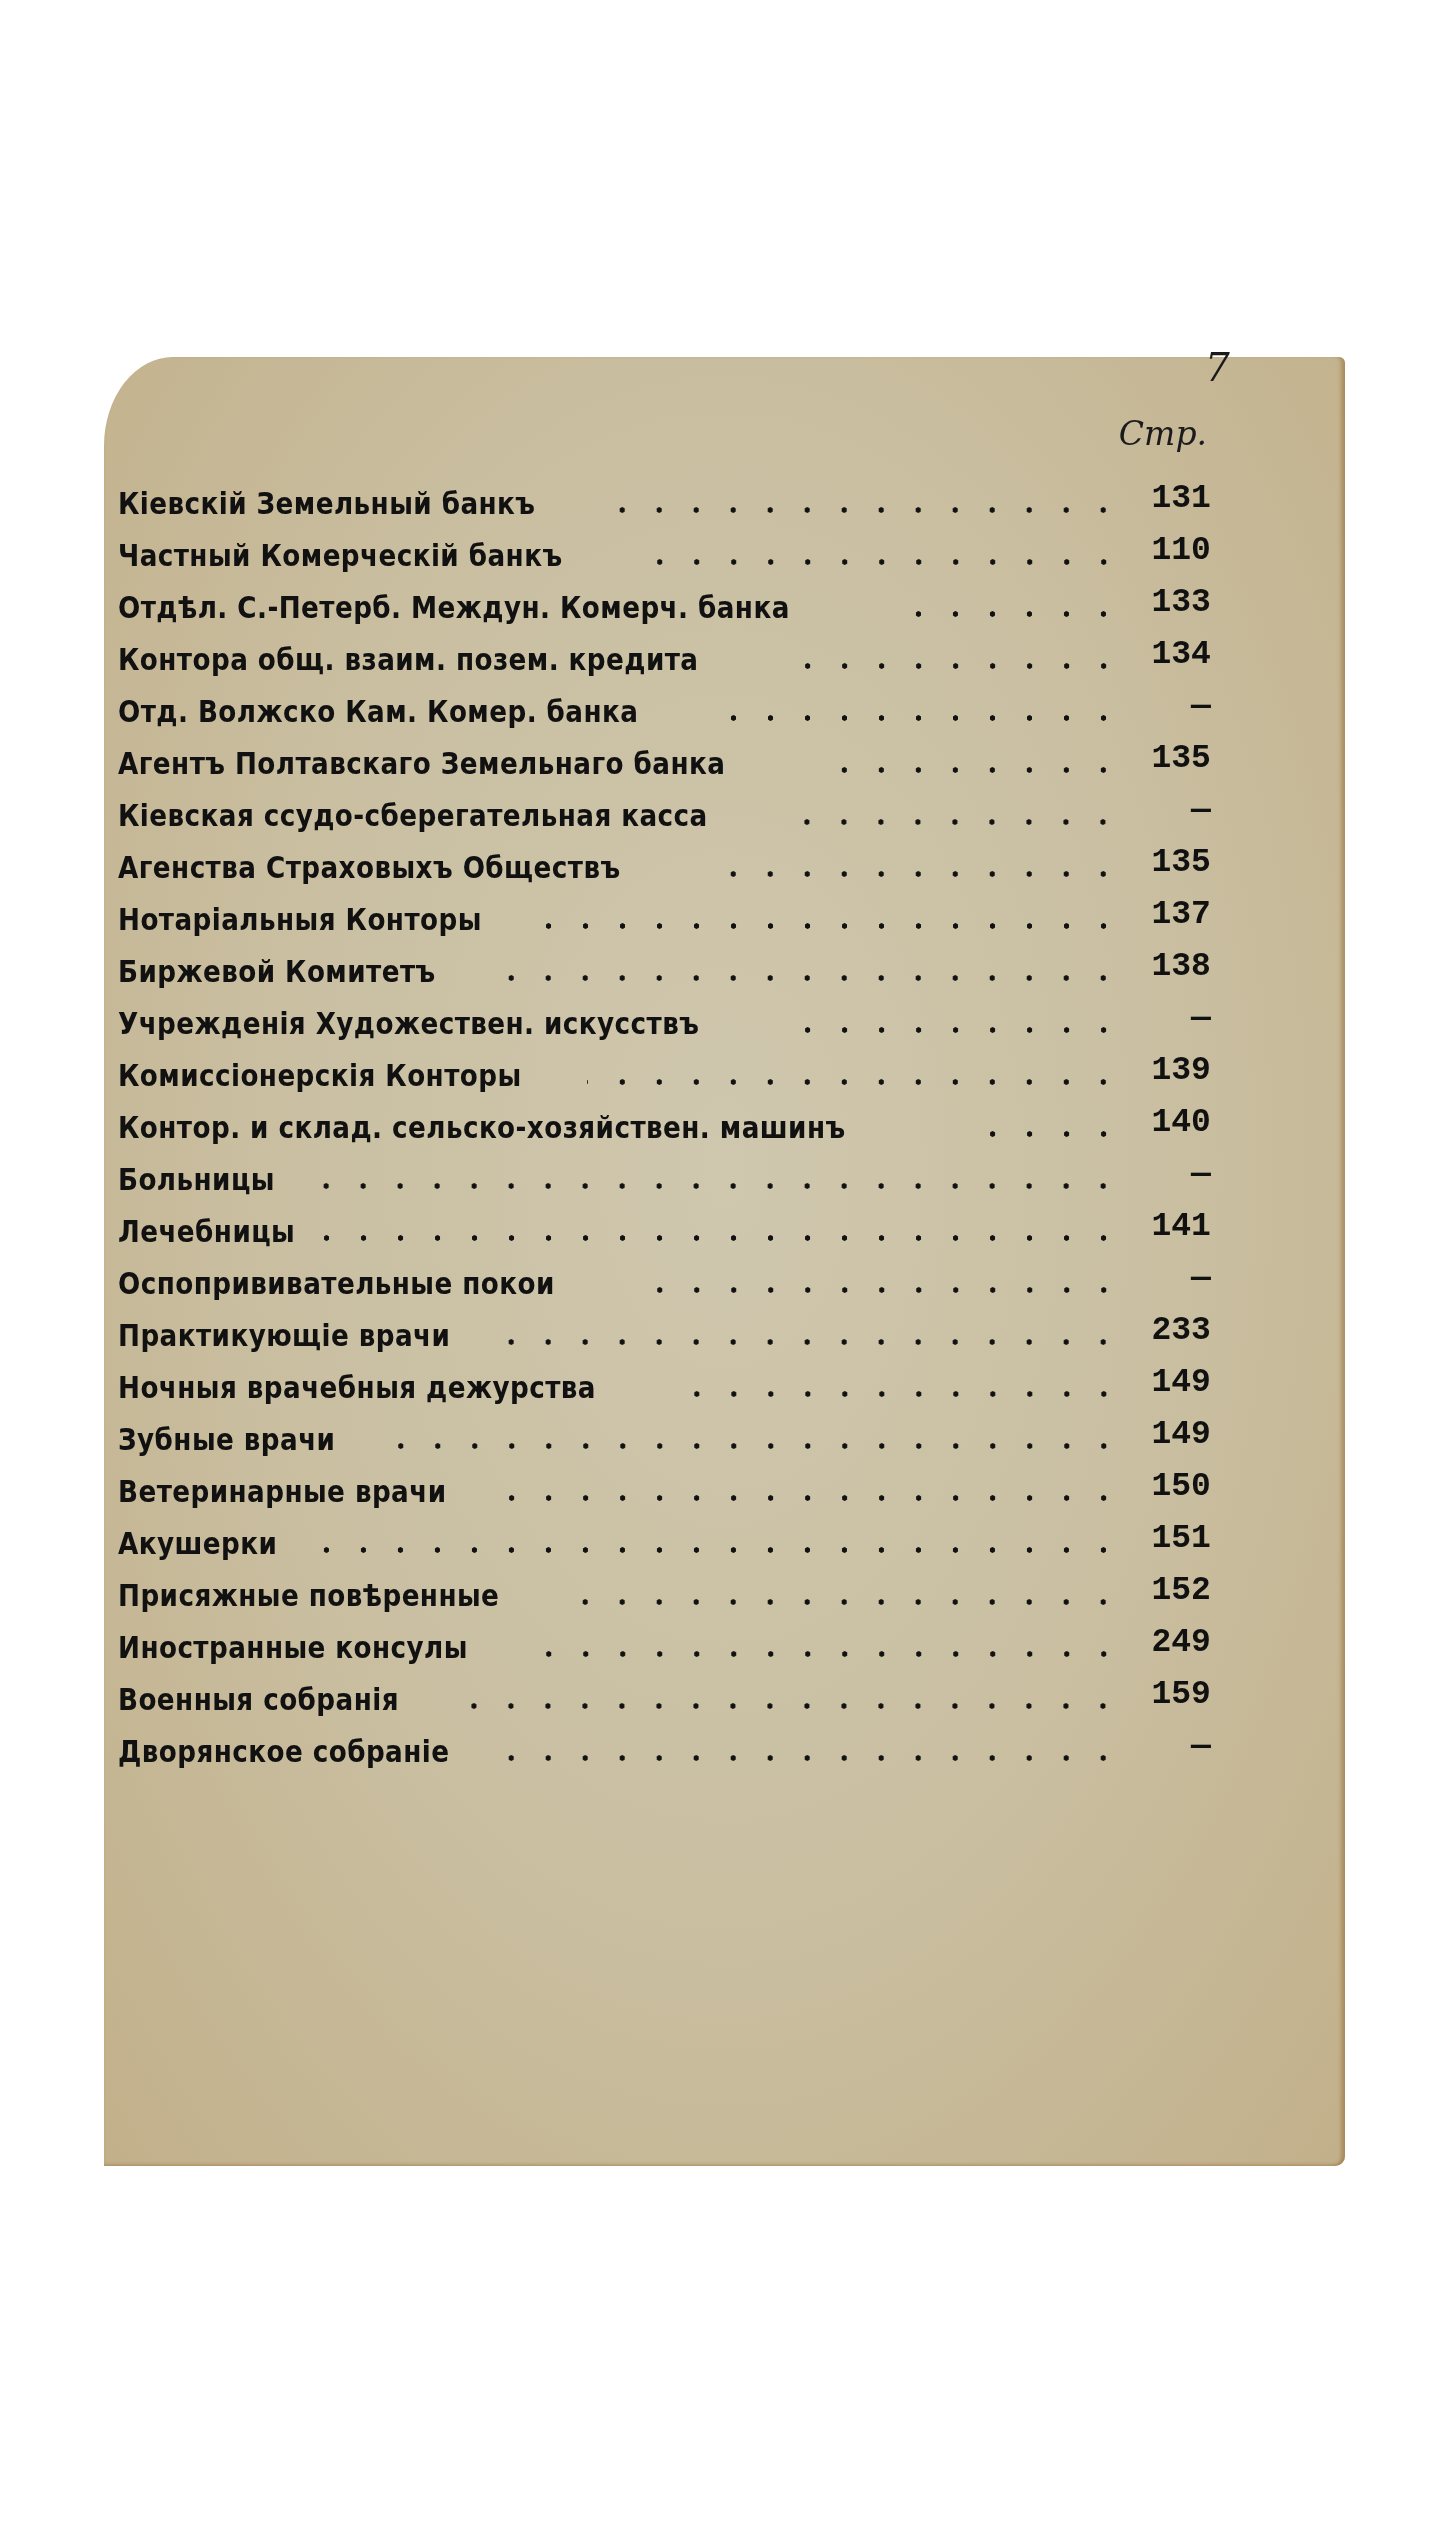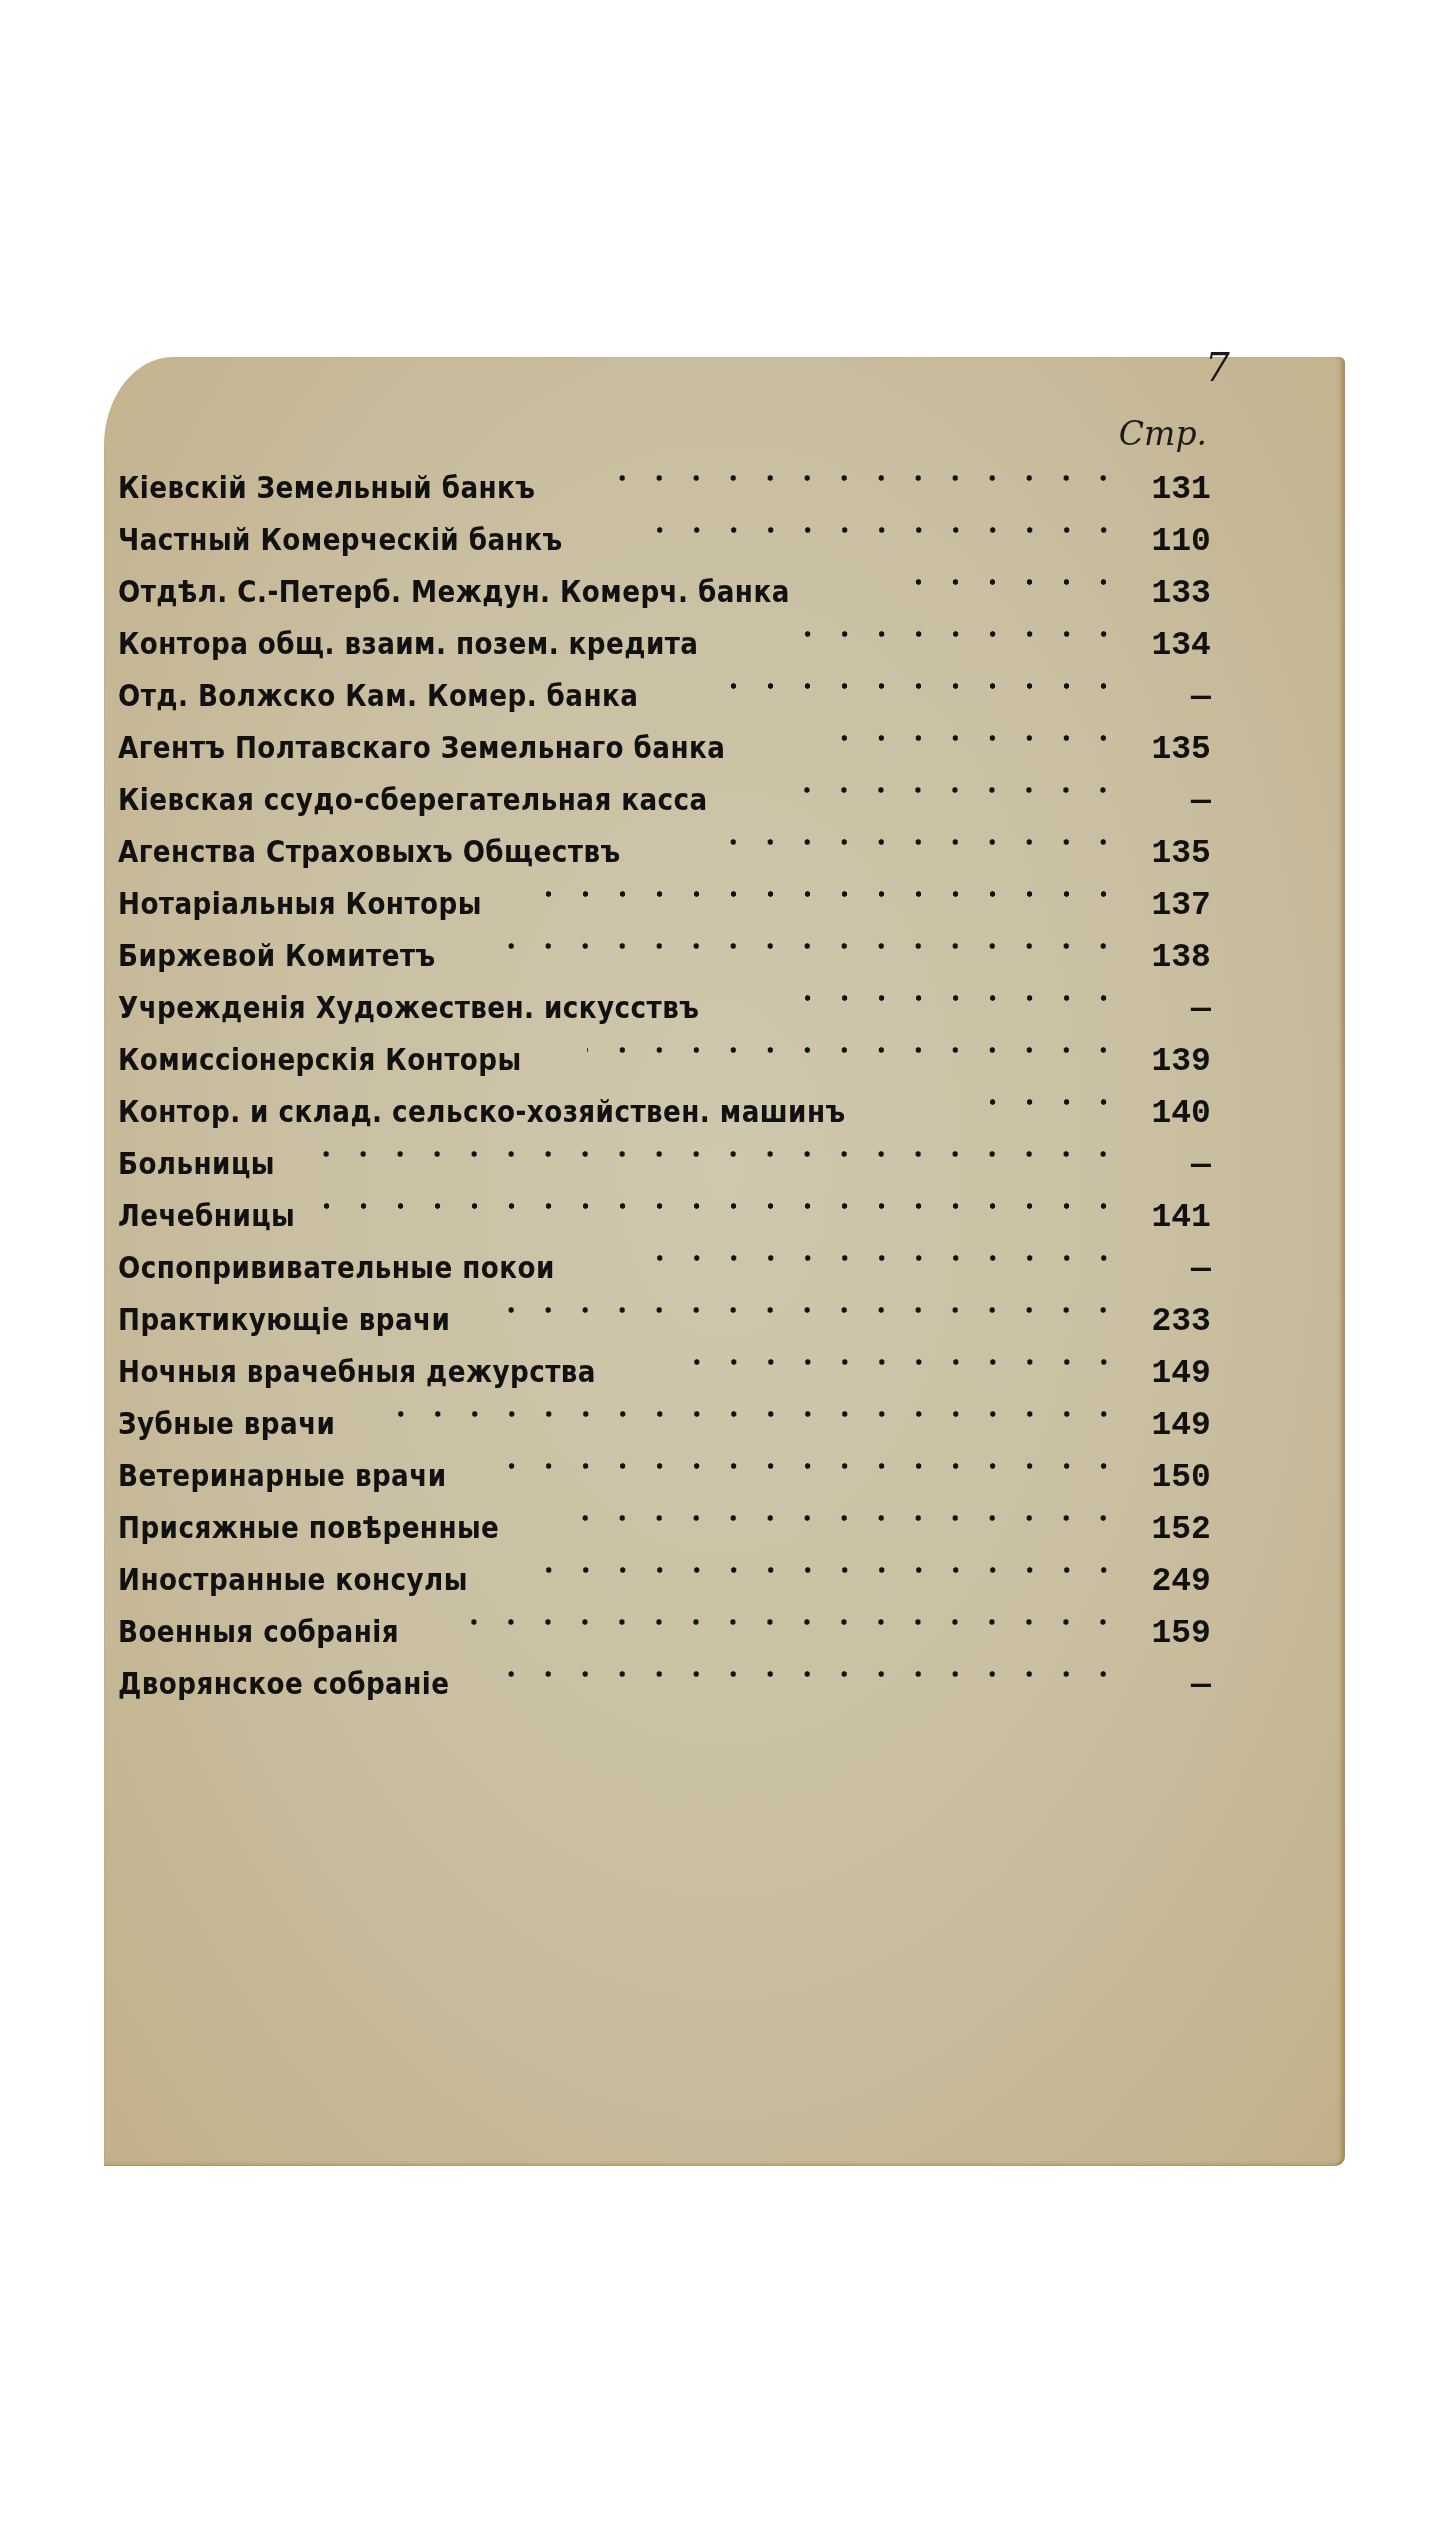--- a/index.html
+++ b/index.html
@@ -15,21 +15,21 @@
   .pagenum {
     position:absolute; left:1101px; top:-11.8px; font-family:"DejaVu Serif", serif;
     font-style:italic; font-size:39px; color:#1a1a1a;
   }
   .header {
     position:absolute; right:138px; top:57px;
     font-family:"DejaVu Serif", serif; font-style:italic; font-size:33px; color:#1b1b1b;margin-left:44px;
   }
   .toc { position:absolute; left:13.8px; top:116px; width:1093px; }
   .row {
-    display:flex; align-items:flex-start; height:52px;
+    display:flex; align-items:flex-end; height:52px;
     font-family:"Liberation Serif", serif; font-weight:bold; color:#111;
   }
   .title {
     font-family:"DejaVu Sans", sans-serif; font-weight:bold; font-size:30.5px;
     transform:scaleX(0.86); transform-origin:left bottom; white-space:nowrap;
     letter-spacing:0.5px; line-height:1; padding-bottom:5.9px;
   }
   .leader {
     flex:1; border-bottom:0; height:9.9px; margin:0 9.9px 9.9px 0;
     background-image: radial-gradient(circle, #111 2.4px, transparent 3px);
@@ -142,20 +142,25 @@
         <span class="title">Зубные врачи</span>
         <span class="leader"></span>
         <span class="pg">149</span>
       </div>
     <div class="row">
         <span class="title">Ветеринарные врачи</span>
         <span class="leader"></span>
         <span class="pg">150</span>
       </div>
     <div class="row">
+        <span class="title">Акушерки</span>
+        <span class="leader"></span>
+        <span class="pg">151</span>
+      </div>
+    <div class="row">
         <span class="title">Присяжные повѣренные</span>
         <span class="leader"></span>
         <span class="pg">152</span>
       </div>
     <div class="row">
         <span class="title">Иностранные консулы</span>
         <span class="leader"></span>
         <span class="pg">249</span>
       </div>
     <div class="row">

